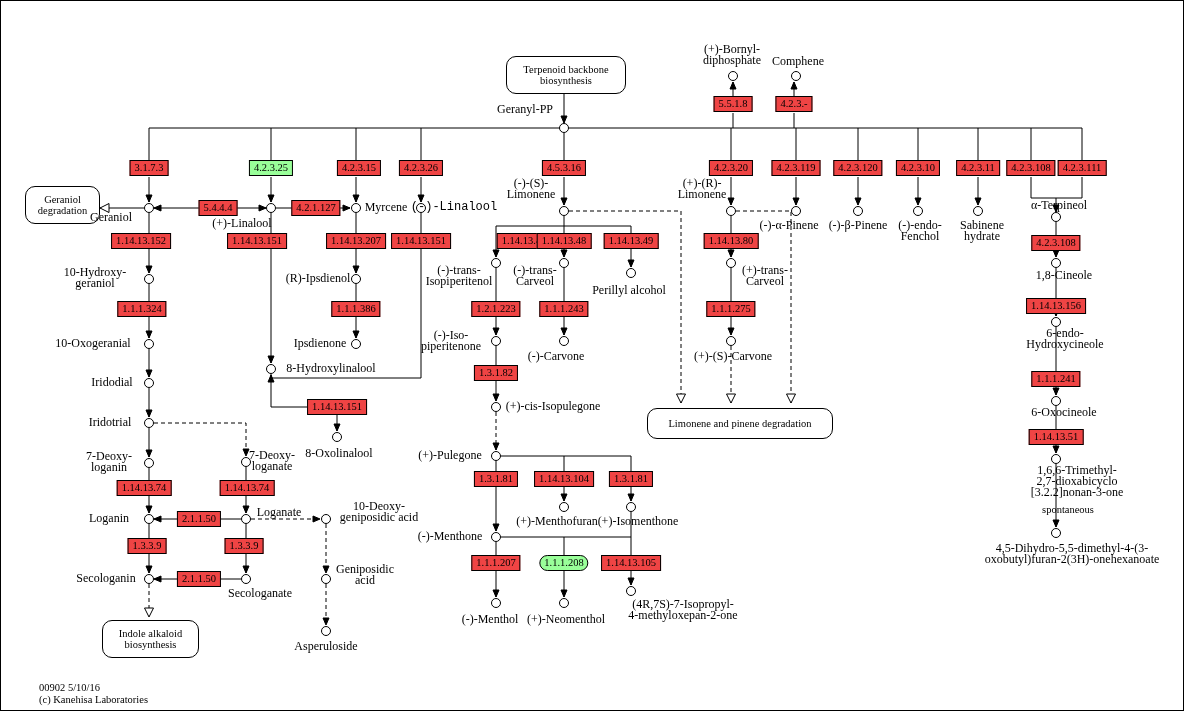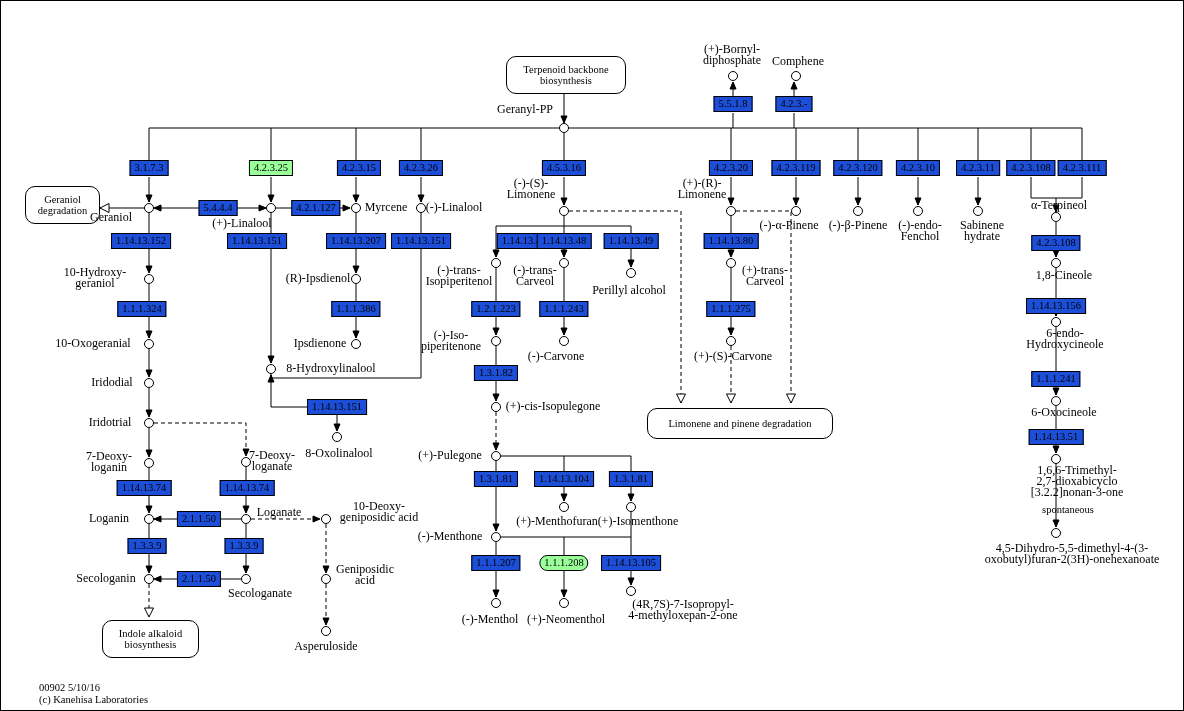--- a/index.html
+++ b/index.html
@@ -2,21 +2,21 @@
 <html><head>
 <meta charset="utf-8">
 <style>
   body{margin:0;background:#fff}
   .stage{position:relative;width:1184px;height:711px;background:#fff;border:1px solid #000;
          box-sizing:border-box;overflow:hidden;
          font-family:"Liberation Serif","DejaVu Serif",serif;color:#000}
   .stage svg{position:absolute;left:0;top:0}
   .title-box{position:absolute;left:40px;top:46px;border:2px solid #000;background:#fff;
              padding:3px 12px;font-size:13.5px;letter-spacing:1px;white-space:nowrap}
-  .ec{position:absolute;transform:translate(-50%,-50%);border:1px solid #000;background:#1d4ed8;
+  .ec{position:absolute;transform:translate(-50%,-50%);border:1px solid #000;background:#ef4444;
       font-size:10.5px;line-height:12px;padding:1px 4px;white-space:nowrap}
   .ec.hl{background:#99ff99}
   .lbl{position:absolute;transform:translateX(-50%);font-size:12px;line-height:11px;
        text-align:center;white-space:nowrap}
   .plink{position:absolute;border:1px solid #000;border-radius:10px;background:#fff;
          display:flex;flex-direction:column;align-items:center;justify-content:center;
          font-size:10.5px;line-height:11.5px;text-align:center}
   .footer{position:absolute;left:38px;top:681px;font-size:10.5px;line-height:12px}
   .plain-text{position:absolute;transform:translateX(-50%);font-size:10.5px;white-space:nowrap}
 </style>
@@ -303,21 +303,21 @@
       </div>
       <div class="lbl" style="left: 110px; top: 211px;">
         <div>Geraniol</div>
       </div>
       <div class="lbl" style="left: 241px; top: 217px;">
         <div>(+)-Linalool</div>
       </div>
       <div class="lbl" style="left: 385px; top: 201px;">
         <div>Myrcene</div>
       </div>
-      <div class="lbl" style="left: 453px; top: 201px;">
+      <div class="lbl" style="left: 453px; top: 201px; font-family: Liberation Mono, monospace;">
         <div>(-)-Linalool</div>
       </div>
       <div class="lbl" style="left: 530px; top: 177px;">
         <div>(-)-(S)-</div>
         <div>Limonene</div>
       </div>
       <div class="lbl" style="left: 701px; top: 177px;">
         <div>(+)-(R)-</div>
         <div>Limonene</div>
       </div>

